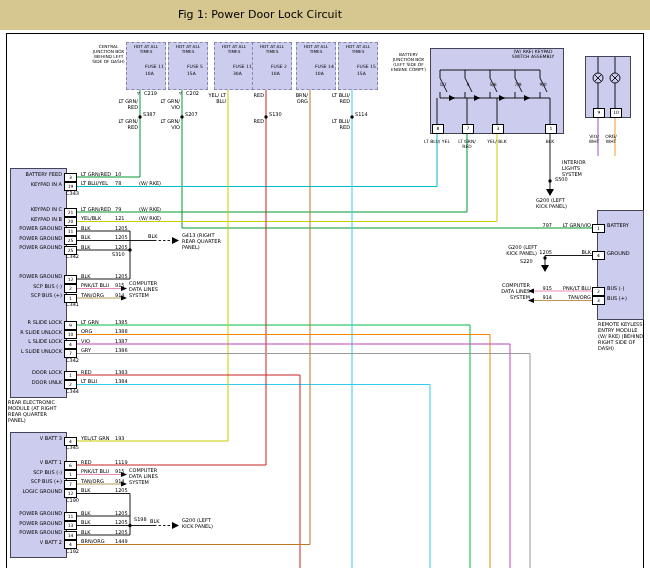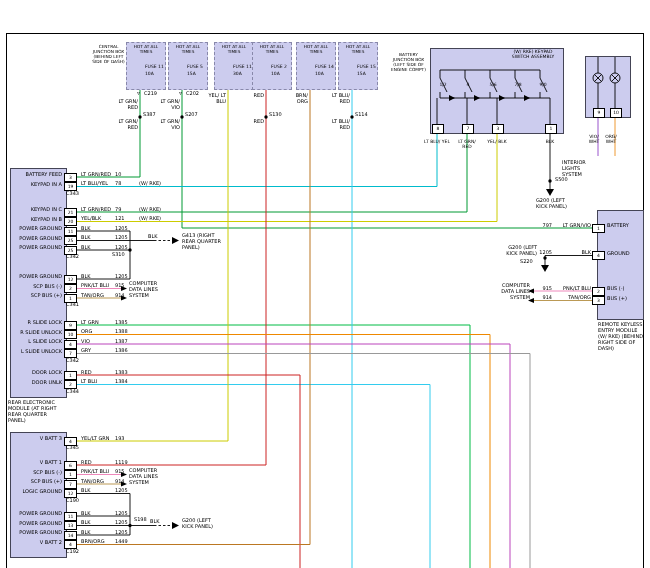--- a/index.html
+++ b/index.html
@@ -36,20 +36,23 @@
   .rkf{position:absolute;left:129px;top:1.4px;font-size:5px;white-space:nowrap}
   .kpin{position:absolute;width:10px;height:8px;background:#fff;border:1px solid #000;font-size:4.5px;line-height:8px;text-align:center;z-index:3}
   .kwl{position:absolute;width:26px;text-align:center;font-size:4.5px;line-height:1.15;z-index:3}
   .swl{position:absolute;width:14px;text-align:center;font-size:4.5px;z-index:3}
   .tri{position:absolute;font-size:6px;line-height:1;z-index:3}
 </style>
 </head>
 <body>
 
 <div class="screen">
+  <div class="header">
+    <div class="title">Fig 1: Power Door Lock Circuit</div>
+  </div>
   <div class="frame"></div>
 
   <div class="box" style="left:430px;top:48px;width:132px;height:84px"></div>
   <div class="box" style="left:585px;top:56px;width:44px;height:60px"></div>
   <div class="box" style="left:10px;top:168px;width:55px;height:228px"></div>
   <div class="box" style="left:10px;top:432px;width:55px;height:124px"></div>
   <div class="box" style="left:597px;top:210px;width:45px;height:108px"></div>
 
   <svg class="wires" width="650" height="568">
 

